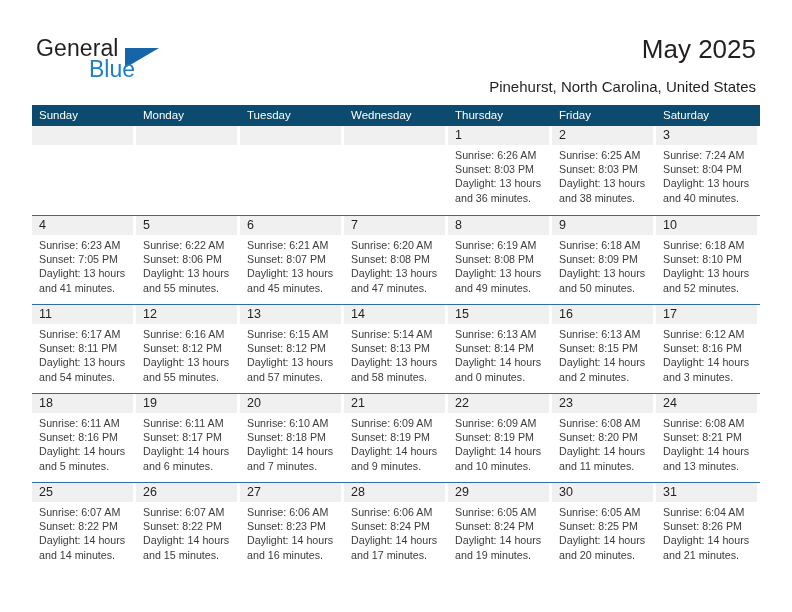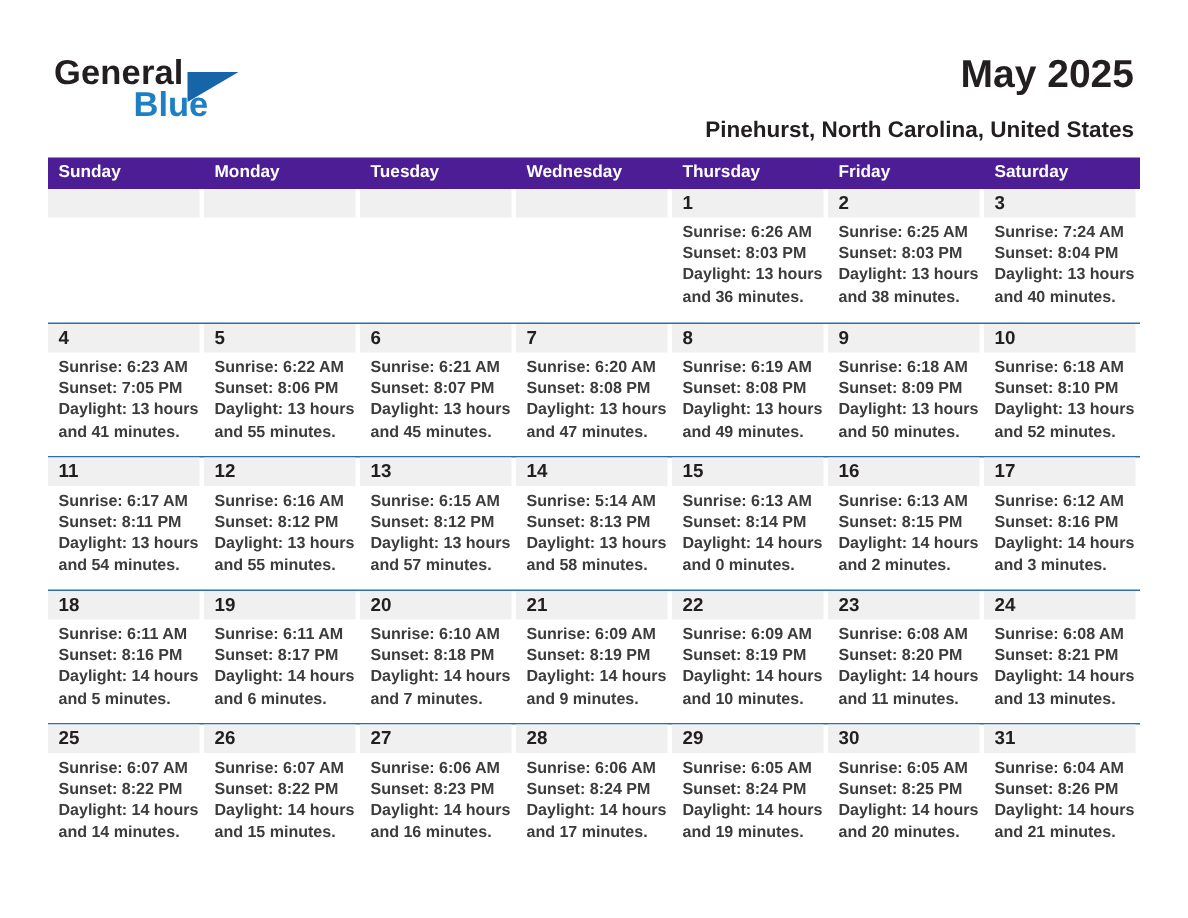--- a/index.html
+++ b/index.html
@@ -12,21 +12,20 @@
     height: 612px;
     font-family: "Liberation Sans", sans-serif;
     color: #231f20;
     overflow: hidden;
   }
   .page {
     position: relative;
     width: 792px;
     height: 612px;
     box-sizing: border-box;
-    font-weight: bold;
   }
 
   
   .header {
     position: absolute;
     left: 0; top: 0;
     width: 792px;
     height: 100px;
   }
   .brand {
@@ -85,21 +84,21 @@
 
   
   .calendar {
     position: absolute;
     left: 32px;
     top: 105px;
     width: 728px;
   }
   .weekday-row {
     display: flex;
-    background: #4c1d95;
+    background: #0c4a6e;
     height: 21px;
   }
   .weekday {
     flex: 1 1 0;
     color: #ffffff;
     font-size: 11.5px;
     line-height: 21px;
     padding-left: 7px;
     box-sizing: border-box;
     white-space: nowrap;

